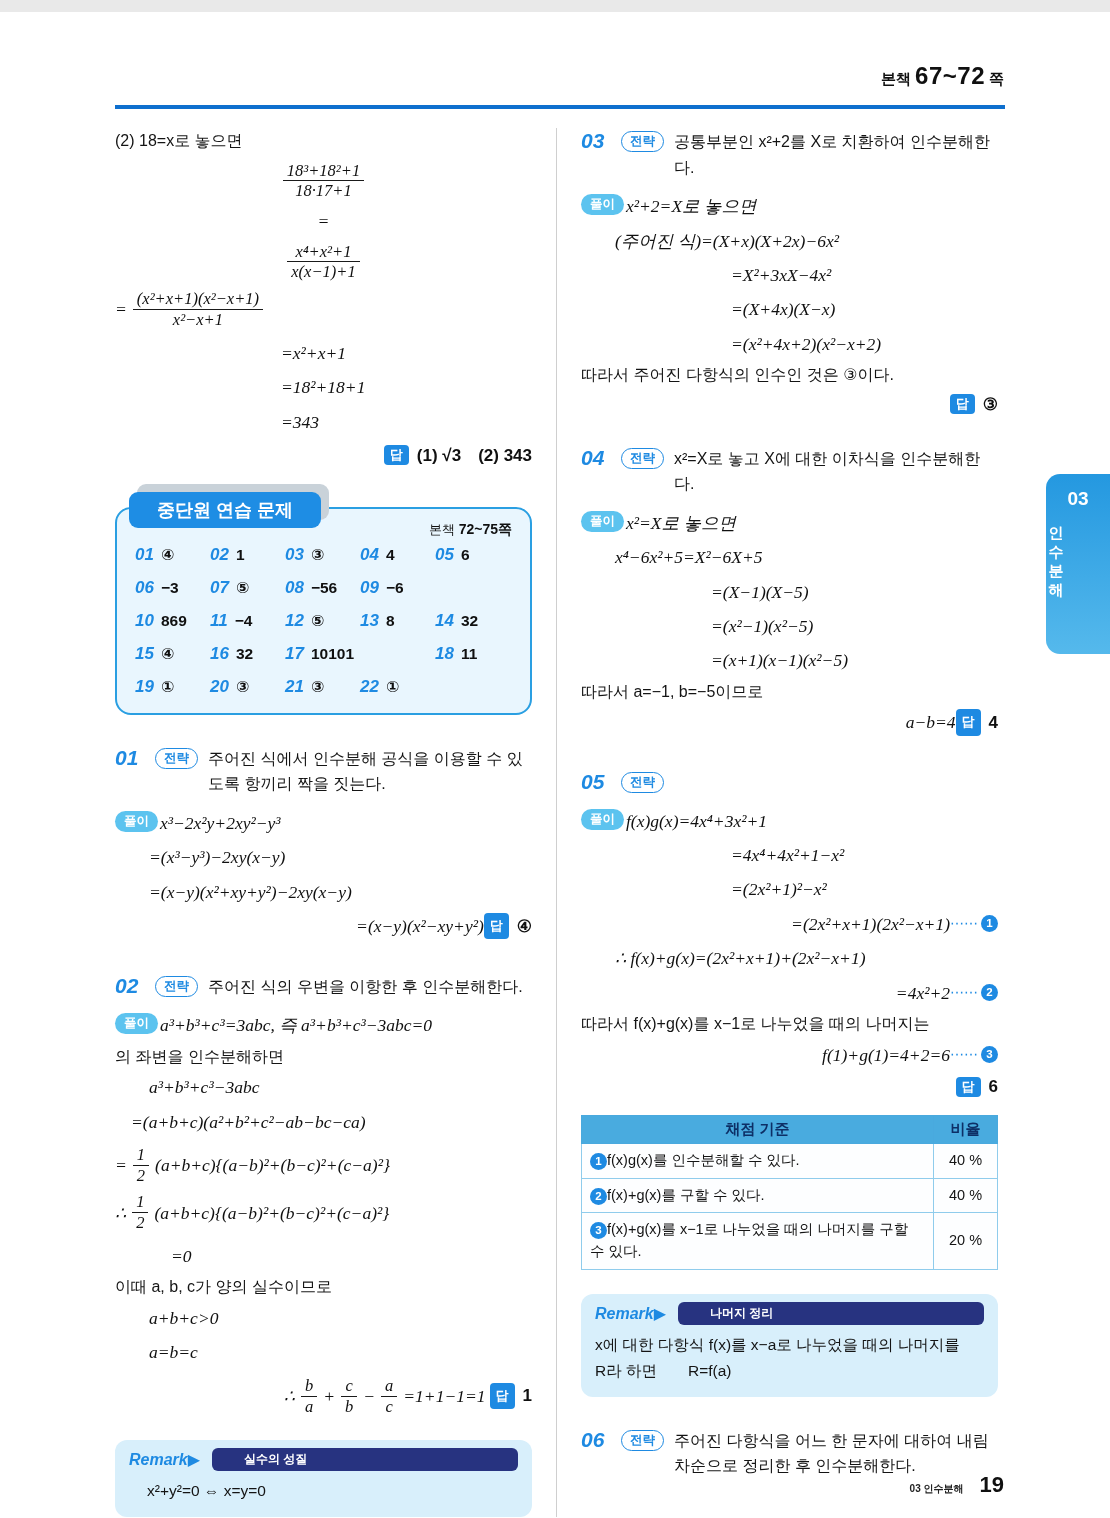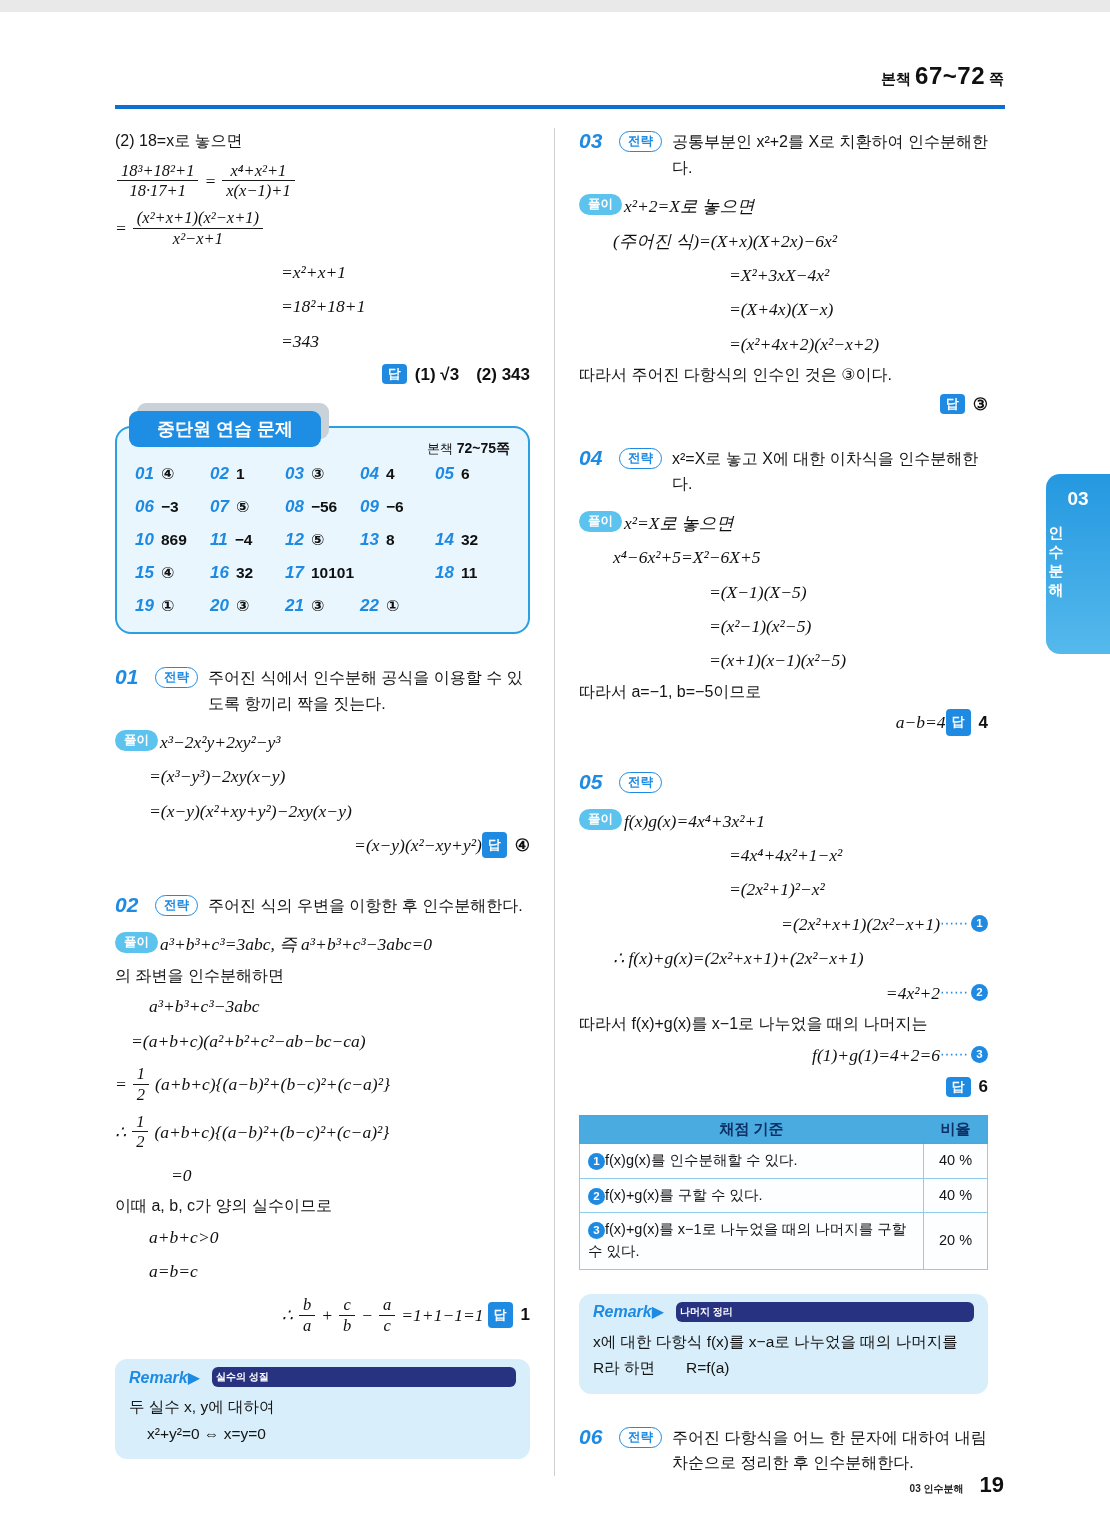--- a/index.html
+++ b/index.html
@@ -10,29 +10,29 @@
     margin:12px auto; overflow:hidden;
   }
   
   .header { position:absolute; top:50px; right:106px; font-weight:bold; color:#101010; display:flex; align-items:baseline; gap:4px; }
   .header .pfx { font-size:15px; }
   .header .range { font-size:24px; letter-spacing:0.5px; }
   .header .sfx { font-size:15px; }
   .topline { position:absolute; top:93px; left:115px; right:105px; height:4px; background:#0e6fce; }
 
   
-  .cols { position:absolute; top:116px; left:115px; right:122px; display:flex; }
+  .cols { position:absolute; top:116px; left:115px; right:112px; display:flex; }
   .col { width:420px; }
   .divider { width:1px; background:#cfcfcf; margin:0 24px; align-self:stretch; }
 
   
   .t { font-size:16px; line-height:1.6; color:#141414; }
   .m { font-family:"Liberation Serif","DejaVu Serif",serif; font-style:italic; font-size:17.5px; line-height:1.85; color:#101010; }
   .mline { margin:2px 0; }
-  .i1 { margin-left:16px; } .i2 { margin-left:34px; } .i3 { margin-left:56px; }
+  .i1 { margin-left:16px; } .i2 { margin-left:34px; } .i3 { margin-left:56px;flex-direction:column; }
   .i4 { margin-left:130px; } .i5 { margin-left:150px; } .i6 { margin-left:166px; }
   .sb { display:flex; justify-content:flex-end; align-items:center; }
   .fline { display:flex; align-items:center; gap:4px; margin:7px 0; }
   .frac { display:inline-block; text-align:center; line-height:1.2; margin:0 2px; font-size:16.5px; }
   .frac span { display:block; padding:0 4px; }
   .frac .d { border-top:1.3px solid #1a1a1a; }
 
   
   .strat { border:1.6px solid #1e8ae2; color:#1e8ae2; border-radius:12px; font-size:12.5px; font-weight:bold;
            padding:1px 8px; margin-top:3px; white-space:nowrap; font-style:normal; flex:none; }
@@ -67,21 +67,21 @@
   .abox-ref b { font-size:14px; }
   .arow { display:flex; margin-bottom:13px; }
   .gi { width:75px; display:flex; gap:7px; align-items:baseline; }
   .gn { color:#1e8ae2; font-weight:bold; font-style:italic; font-size:17px; }
   .gv { font-weight:bold; font-size:15.5px; color:#101010; }
 
   
   .remark-box { background:#d8effb; border-radius:12px; padding:8px 14px 12px; margin-top:24px; }
   .rhead { display:flex; align-items:center; gap:12px; margin-bottom:7px; }
   .rlabel { color:#1e8ae2; font-weight:bold; font-style:italic; font-size:16px; flex:none; }
-  .rtitle { flex:1; background:#273380; color:#fff; font-weight:bold; font-size:10px; padding:3px 4px; border-radius:6px; }
+  .rtitle { flex:1; background:#273380; color:#fff; font-weight:bold; font-size:12px; padding:3px 32px; border-radius:6px; }
   .rline { font-size:15.5px; line-height:1.7; color:#141414; }
 
   
   .rubric { margin-top:18px; }
   .rubric table { width:100%; border-collapse:collapse; font-size:14.5px; }
   .rubric th { background:#49abdf; color:#0d2f66; font-size:15px; padding:4px; border:1px solid #49a9de; font-weight:bold; }
   .rubric td { padding:6px 8px; border:1px solid #8fccec; background:#fdfeff; color:#141414; line-height:1.5; }
   .rubric td.pct, .rubric th.pct { width:64px; text-align:center; }
 
   
@@ -322,21 +322,20 @@
             <span class="ansv">1</span>
           </span>
         </div>
       </section>
 
       <section class="remark-box">
         <div class="rhead">
           <span class="rlabel">Remark▶</span>
           <span class="rtitle">실수의 성질</span>
         </div>
-        <div class="rline">두 실수 x, y에 대하여</div>
         <div class="rline" style="margin-left:18px">x²+y²=0 ⇔ x=y=0</div>
       </section>
     </div>
 
     <div class="divider"></div>
 
     <div class="col">
 
       <section class="problem" style="margin-top:0">
         <div class="phead">

